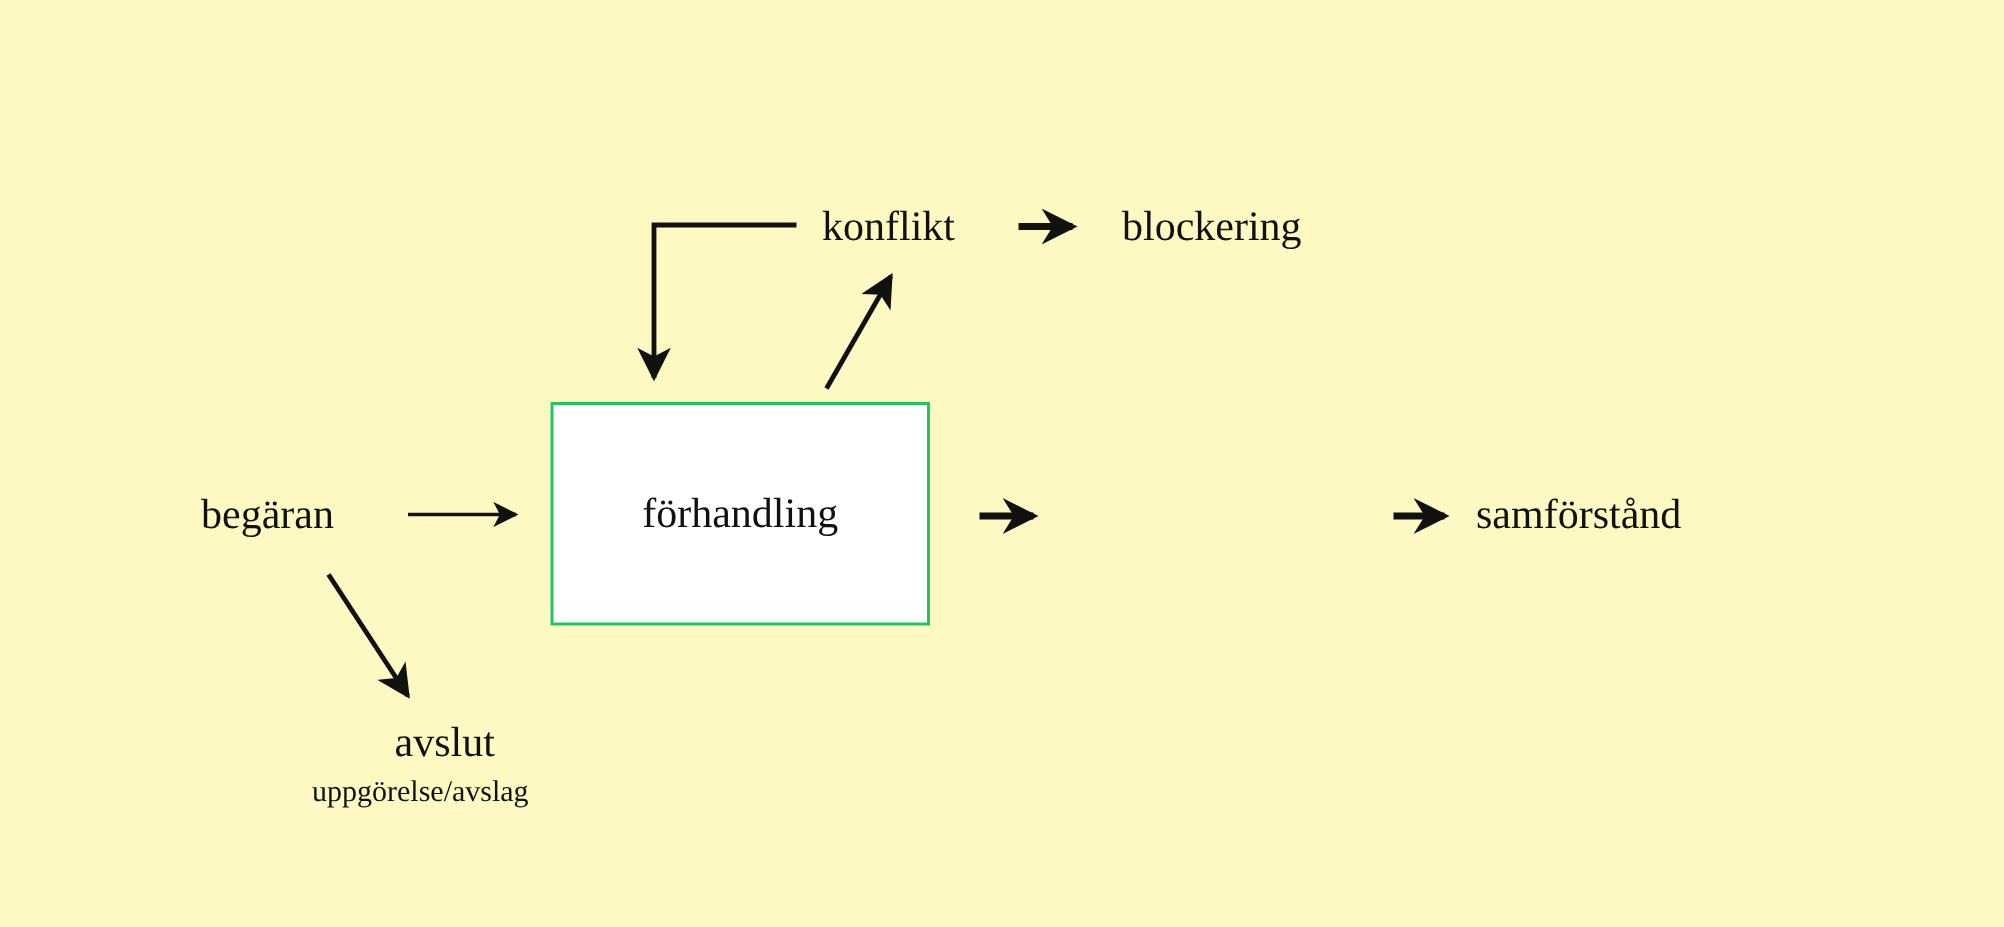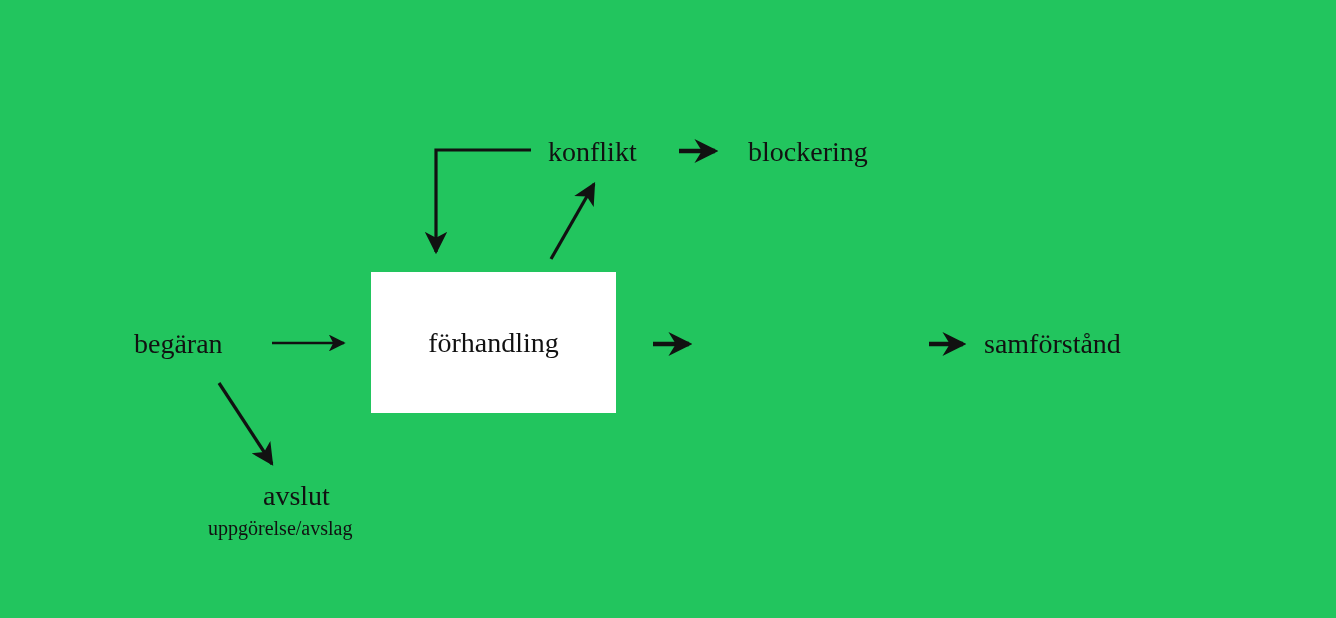--- a/index.html
+++ b/index.html
@@ -9,21 +9,21 @@
     background: #ffffff;
   }
   body {
     font-family: "Liberation Serif", "DejaVu Serif", serif;
     color: #111111;
   }
   #canvas {
     position: relative;
     width: 1336px;
     height: 618px;
-    background: #22c55e;
+    background: #fef9c3;
     overflow: hidden;
   }
   #vector-layer {
     position: absolute;
     left: 0;
     top: 0;
     width: 1336px;
     height: 618px;
     pointer-events: none;
   }
@@ -36,21 +36,21 @@
   }
   .lbl-main {
     font-size: 28px;
   }
   .lbl-sub {
     font-size: 20px;
   }
   .process-box {
     position: absolute;
     box-sizing: border-box;
-    border: 4px solid #22c55e;
+    border: 2px solid #22c55e;
     background: #ffffff;
     display: flex;
     align-items: center;
     justify-content: center;
   }
   .process-box .node-label {
     position: static;
   }
 </style>
 </head>

